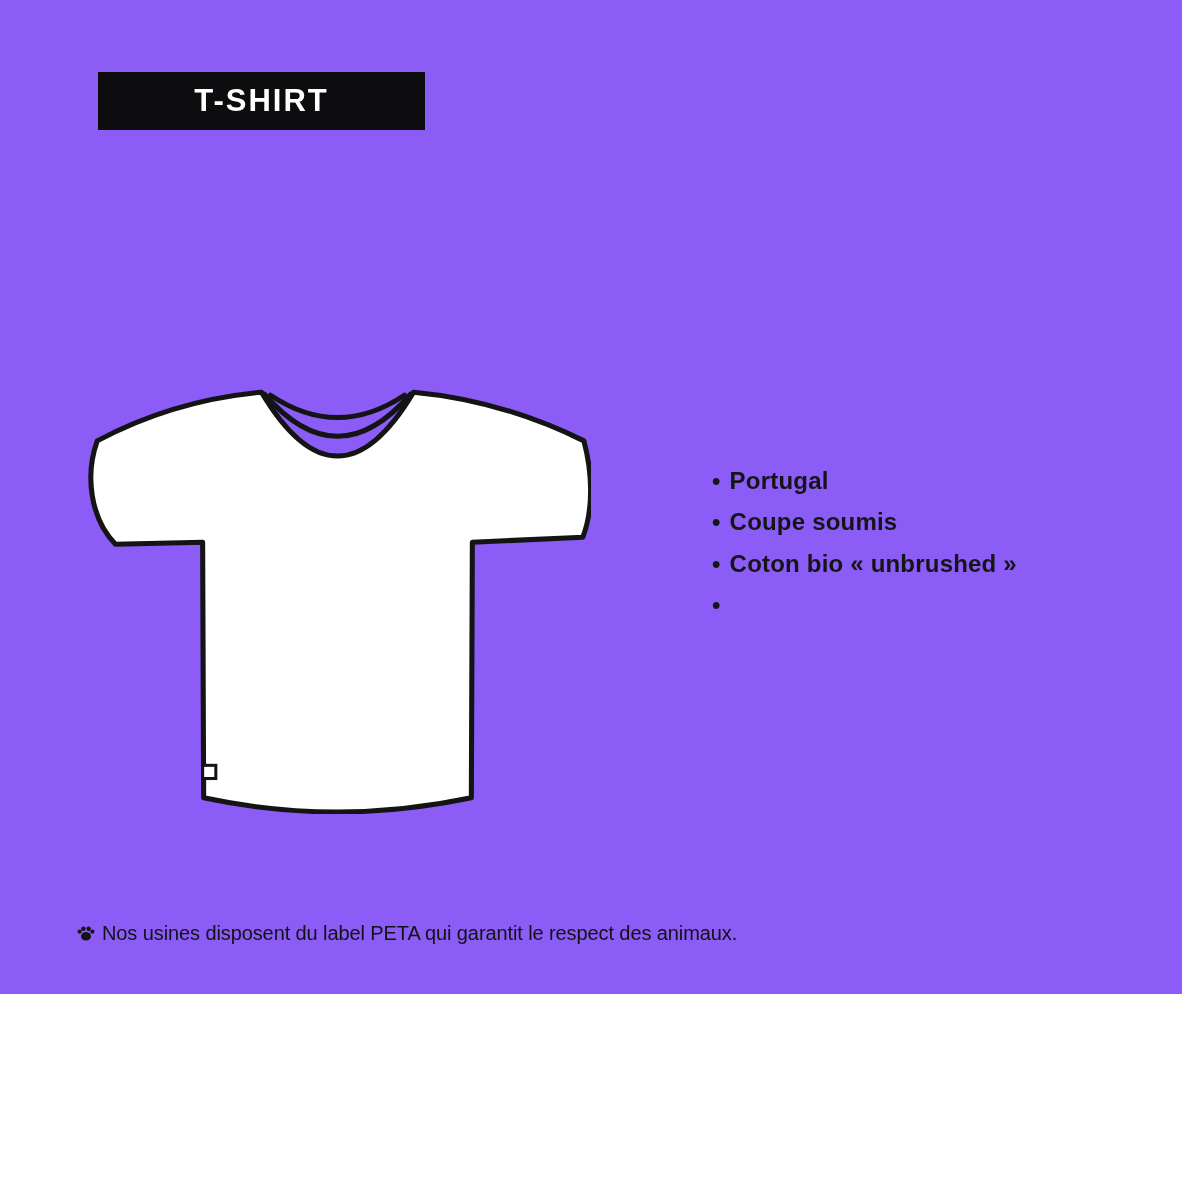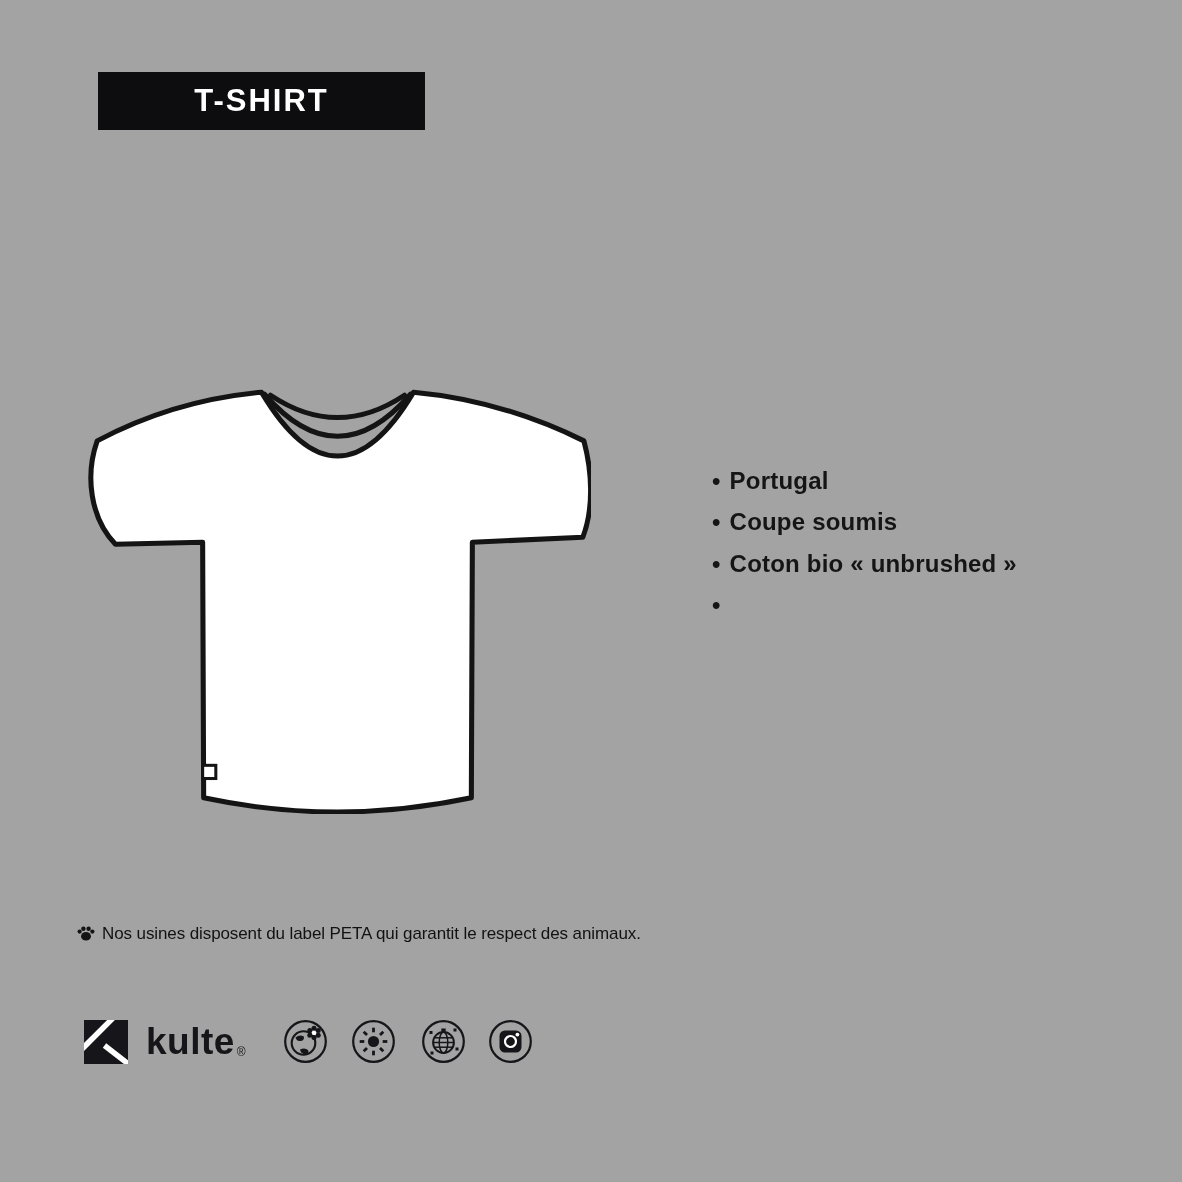--- a/index.html
+++ b/index.html
@@ -1,17 +1,17 @@
 <!DOCTYPE html>
 <html><head>
 <meta charset="utf-8">
 <style>
   html,body{margin:0;padding:0;background:#ffffff;}
   #page{
-    position:relative;width:1182px;height:1182px;background:#a3a3a3;overflow:hidden;
+    position:relative;width:1182px;height:994px;background:#8b5cf6;overflow:hidden;
     font-family:"Liberation Sans",sans-serif;color:#141414;
   }
   
   .header-bar{
     position:absolute;left:98px;top:72px;width:327px;height:58px;
     background:#0d0d0f;display:flex;align-items:center;justify-content:center;
   }
   .header-bar .title{
     color:#ffffff;font-size:31px;font-weight:700;letter-spacing:2px;
   }
@@ -21,21 +21,21 @@
   .features{position:absolute;left:712px;top:460px;list-style:none;margin:0;padding:0;}
   .features li{
     display:flex;align-items:center;height:41.5px;
     font-size:24px;font-weight:700;color:#151515;letter-spacing:0.2px;
   }
   .features .dot{font-size:24px;margin-right:9px;line-height:1;}
   
   .info{position:absolute;left:76px;top:921px;width:1050px;}
   .info-row{display:flex;align-items:center;height:25.5px;}
   .info-row .ic{width:19px;height:19px;flex:0 0 19px;margin-right:7px;display:flex;align-items:center;justify-content:center;}
-  .info-row .txt{font-size:17px;font-weight:400;color:#121212;letter-spacing:-0.1px;white-space:nowrap;}
+  .info-row .txt{font-size:20px;font-weight:400;color:#121212;letter-spacing:-0.1px;white-space:nowrap;}
   
   .footer{position:absolute;left:0;top:1018px;width:1182px;height:60px;text-decoration:underline;}
   .brand{position:absolute;left:84px;top:2px;display:flex;align-items:center;}
   .brand .mark{width:44px;height:44px;}
   .brand .word{font-size:37px;font-weight:700;color:#16161a;letter-spacing:0.5px;margin-left:18px;line-height:44px;}
   .brand .tm{font-size:12px;font-weight:400;color:#16161a;align-self:flex-end;margin:0 0 5px 2px;}
   .f-icon{position:absolute;top:1px;width:45px;height:45px;cursor:pointer;}
   .f-icon.i1{left:283px;} .f-icon.i2{left:351px;} .f-icon.i3{left:421px;} .f-icon.i4{left:488px;}
 </style>
 </head>

